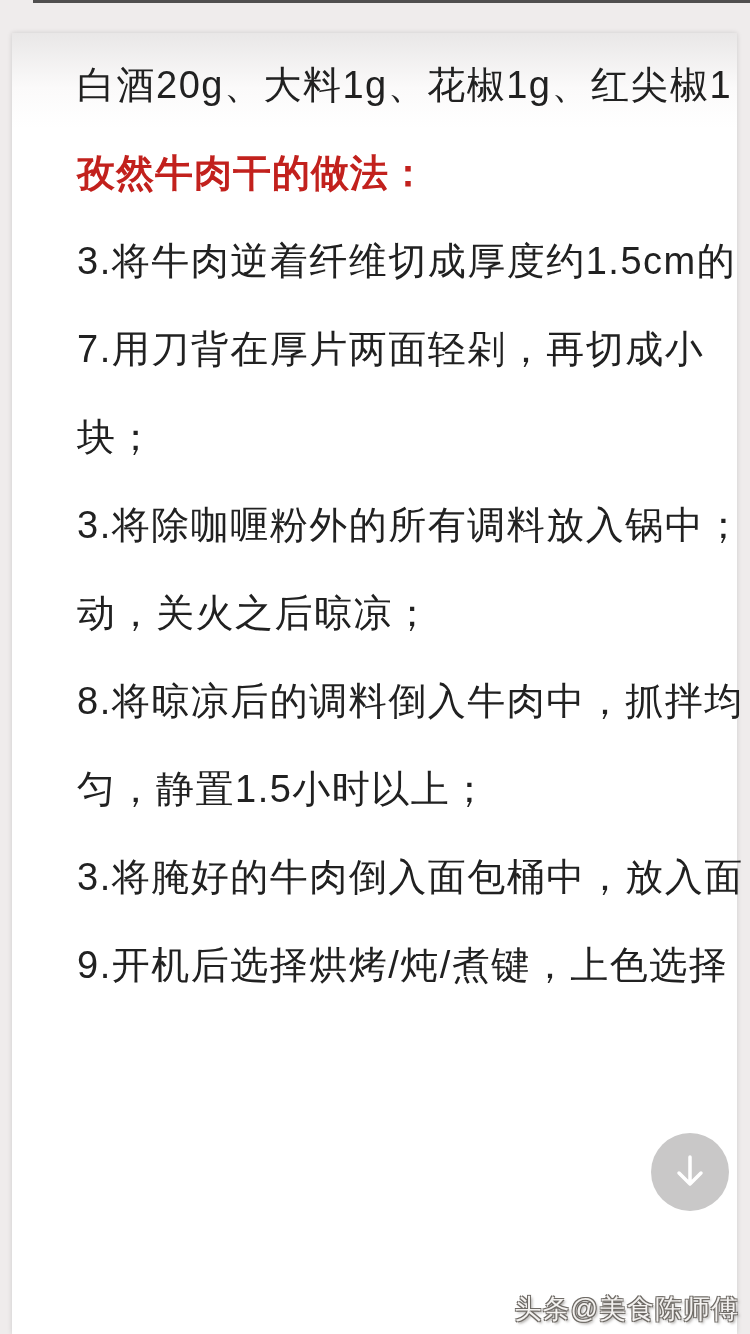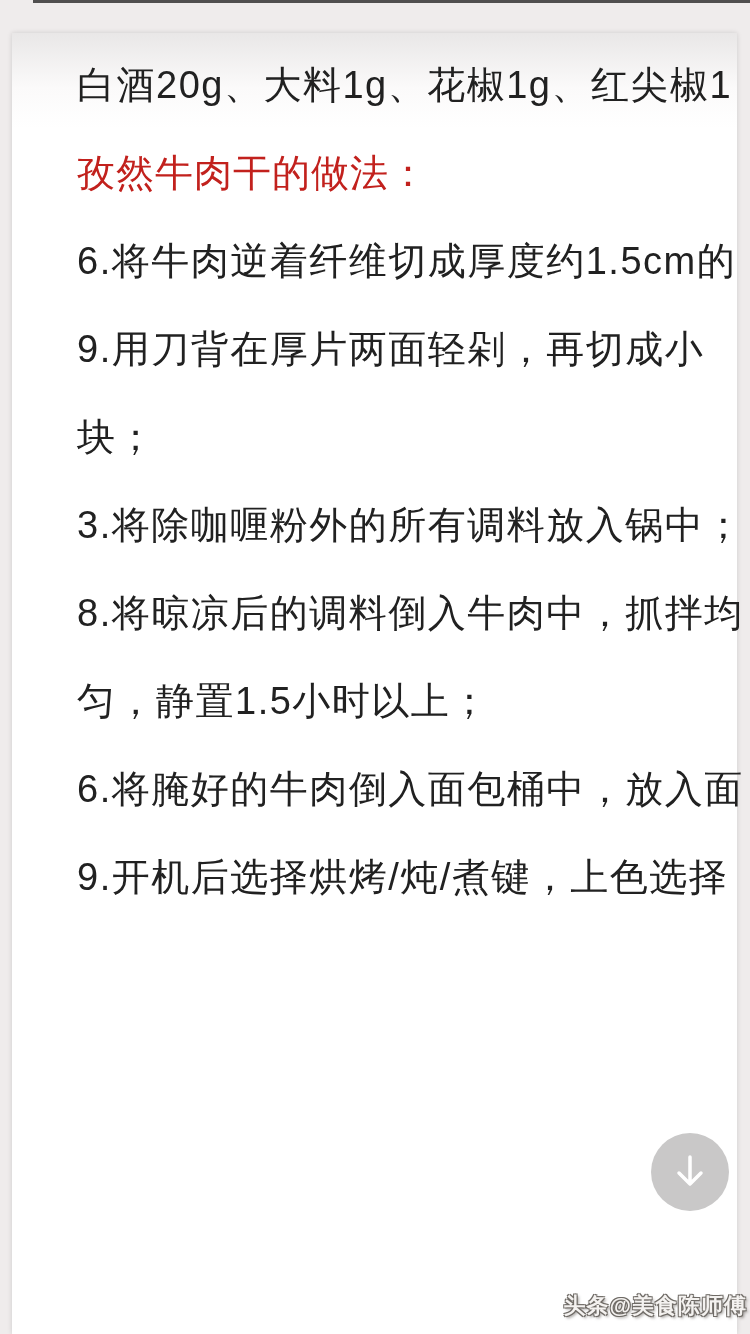--- a/index.html
+++ b/index.html
@@ -40,68 +40,69 @@
     height:88px;
     line-height:88px;
     font-size:38px;
     letter-spacing:1.5px;
     color:var(--text);
     white-space:nowrap;
     overflow:visible;
   }
   .line.heading{
     color:var(--accent-red);
-    font-weight:normal;
+    font-weight:bold;
     letter-spacing:1px;
   }
   .scroll-button{
     position:absolute;
     left:651px; top:1133px;
     width:78px; height:78px;
     border-radius:50%;
     background:var(--button-gray);
     display:flex;
     align-items:center;
     justify-content:center;
     z-index:10;
     border:none;
     cursor:pointer;
   }
   .scroll-button svg{display:block;}
   .watermark{
     position:absolute;
-    right:3px; top:1291px;
+    right:11px; top:1291px;
     z-index:11;
-    font-size:22px;
-    font-weight:bold;
+    font-size:27px;
+    font-weight:normal;
     letter-spacing:1px;
     color:#f4f2f0;
     text-shadow:
       1px 1px 0 #6f6b66,
      -1px -1px 0 #6f6b66,
       1px -1px 0 #6f6b66,
      -1px 1px 0 #6f6b66,
       2px 2px 3px rgba(60,55,50,.55);
     white-space:nowrap;
   }
 </style>
 </head>
 <body>
 
 <div class="card">
   <div class="lines">
     <div class="line">白酒20g、大料1g、花椒1g、红尖椒1</div>
     <div class="line heading">孜然牛肉干的做法：</div>
-    <div class="line">6.将牛肉逆着纤维切成厚度约1.5cm的</div>
-    <div class="line">9.用刀背在厚片两面轻剁，再切成小</div>
+    <div class="line">3.将牛肉逆着纤维切成厚度约1.5cm的</div>
+    <div class="line">7.用刀背在厚片两面轻剁，再切成小</div>
     <div class="line">块；</div>
     <div class="line">3.将除咖喱粉外的所有调料放入锅中；</div>
+    <div class="line">动，关火之后晾凉；</div>
     <div class="line">8.将晾凉后的调料倒入牛肉中，抓拌均</div>
     <div class="line">匀，静置1.5小时以上；</div>
-    <div class="line">6.将腌好的牛肉倒入面包桶中，放入面</div>
+    <div class="line">3.将腌好的牛肉倒入面包桶中，放入面</div>
     <div class="line">9.开机后选择烘烤/炖/煮键，上色选择</div>
   </div>
 </div>
 
 <div class="top-edge-line"></div>
 
 <button class="scroll-button">
   <span>
     <svg width="38" height="40" viewBox="0 0 38 40">
       <path d="M19 5 L19 31 M8 21 L19 32 L30 21" stroke="#ffffff" stroke-width="3.5" fill="none" stroke-linecap="round" stroke-linejoin="round"></path>

